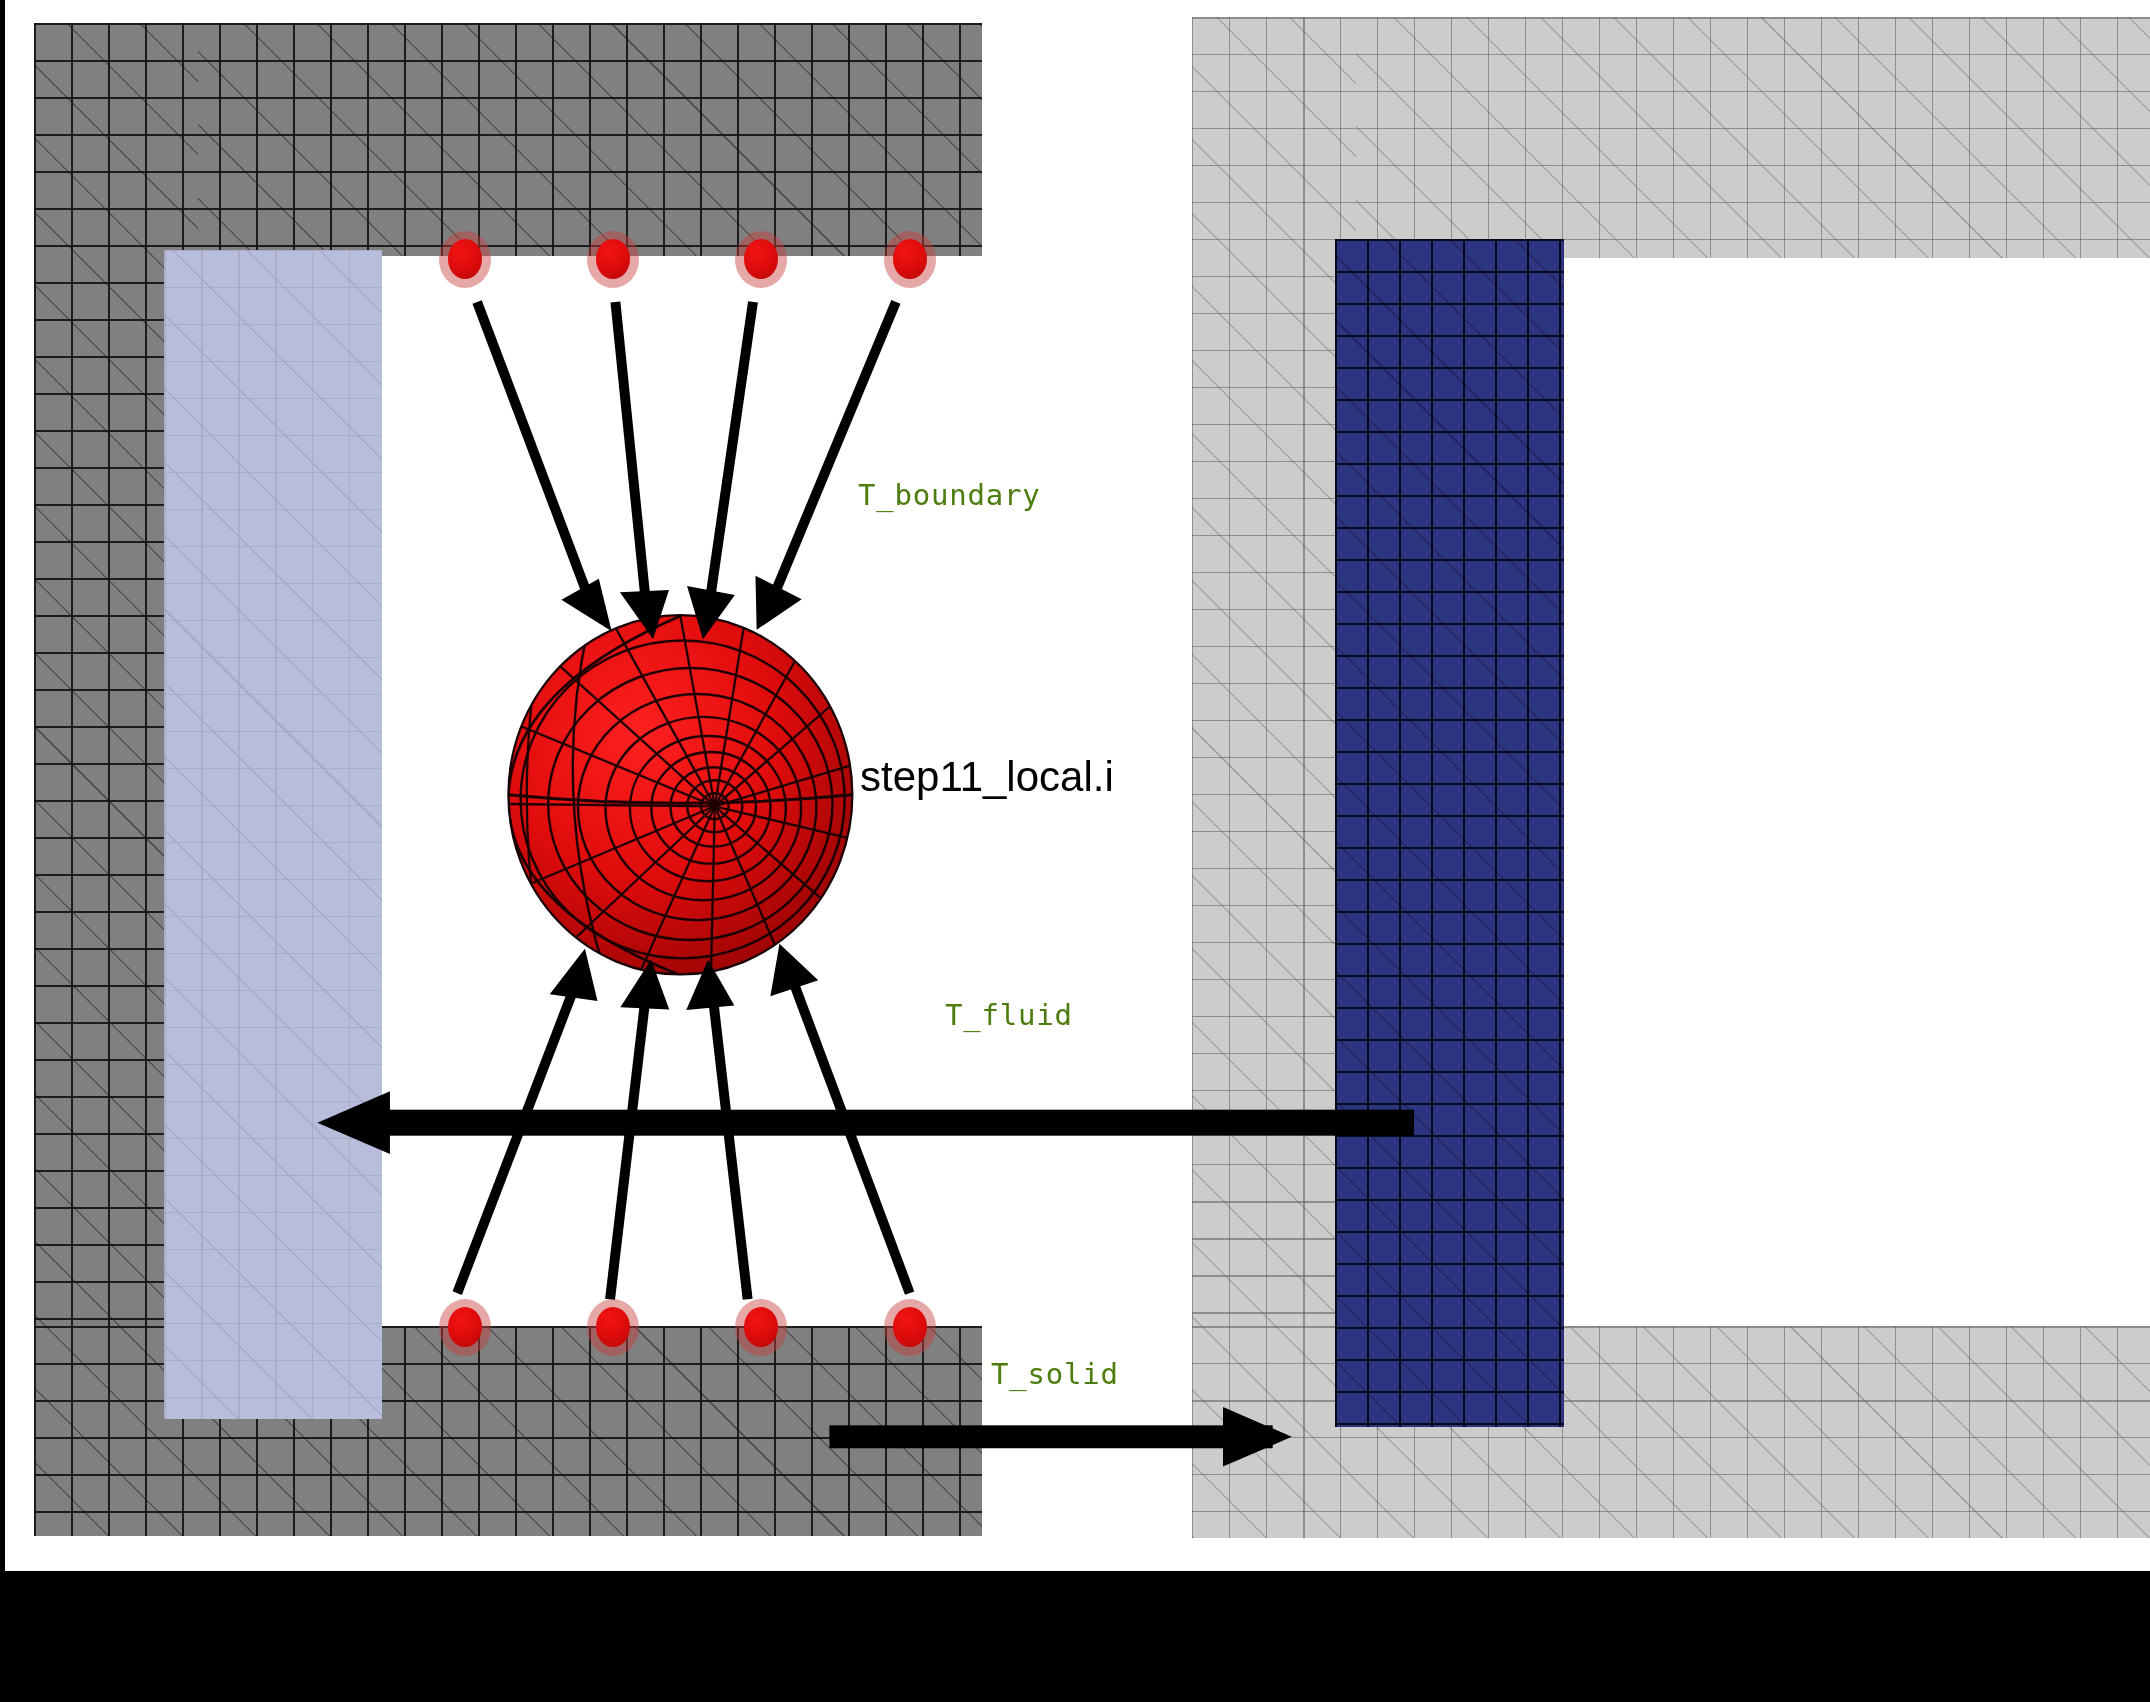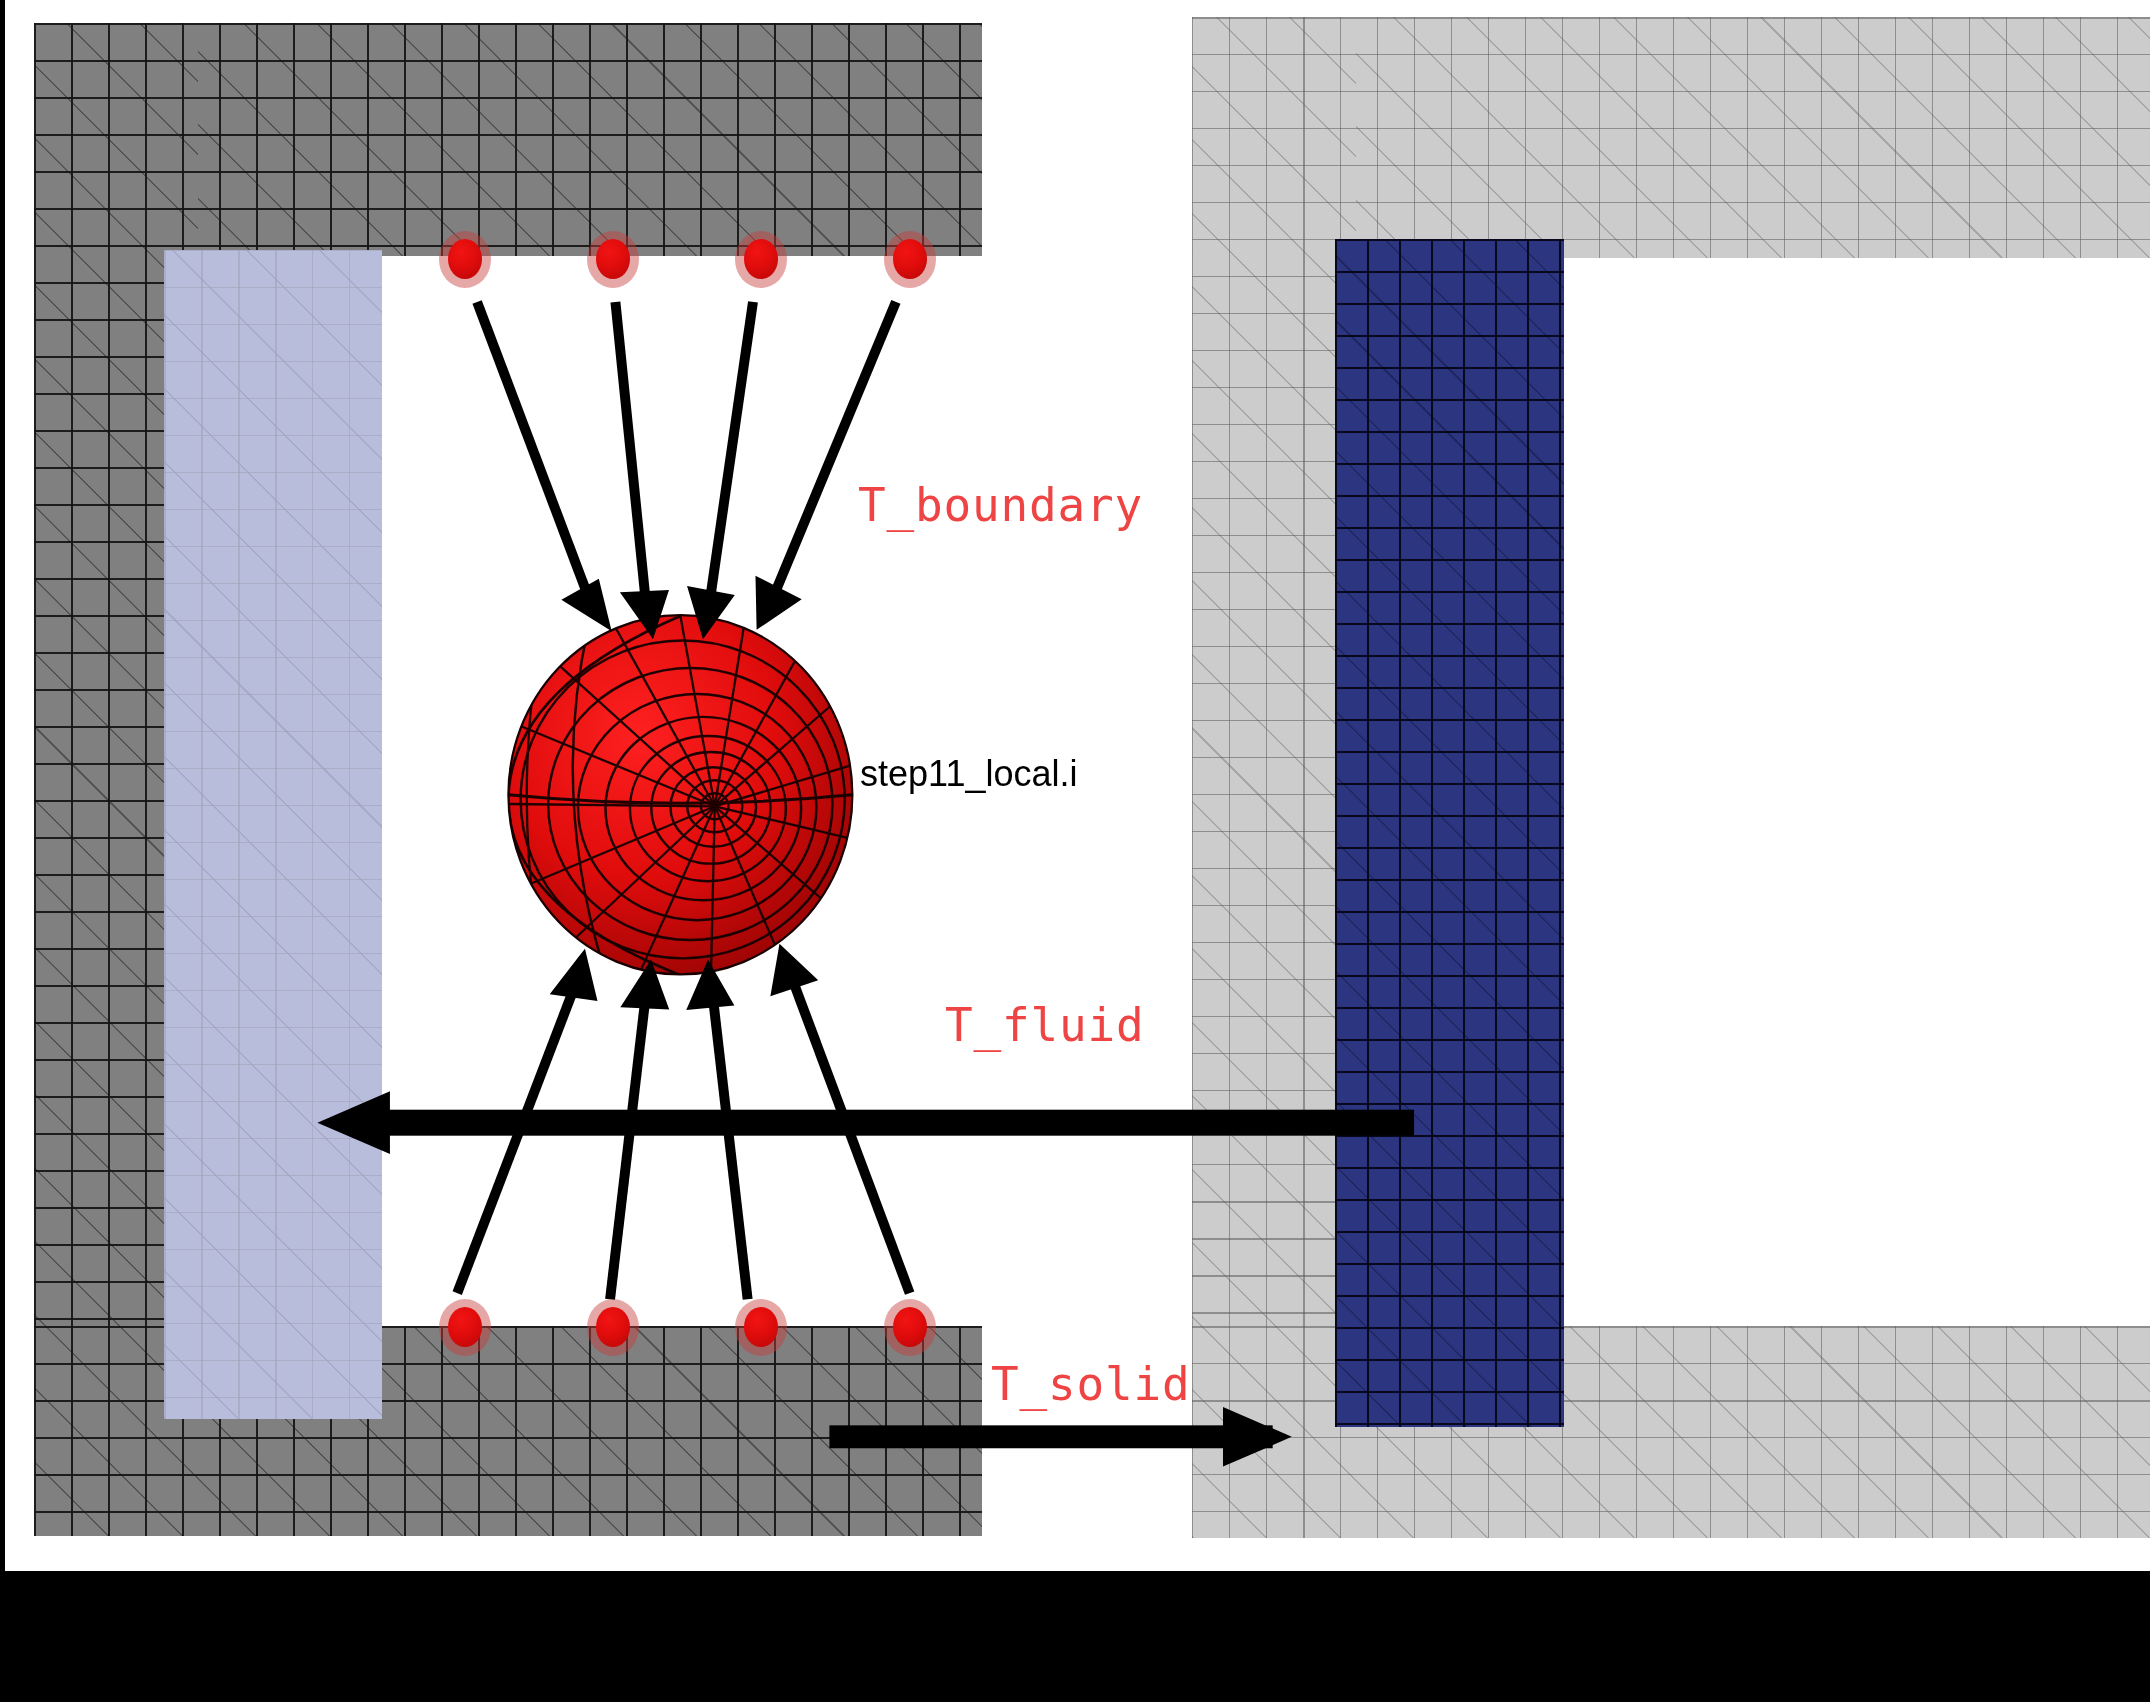--- a/index.html
+++ b/index.html
@@ -78,29 +78,29 @@
     left: 9.2px; top: 8.4px;
     width: 34px; height: 40px;
     border-radius: 50%;
     background: radial-gradient(circle at 38% 32%, #f21414 0%, #e00c0c 45%, #b80606 100%);
   }
 
   
   .lbl-mono {
     position: absolute;
     font-family: "DejaVu Sans Mono", "Liberation Mono", monospace;
-    font-size: 46px;
-    color: #ef4444;
+    font-size: 29px;
+    color: #4d7c0f;
     white-space: nowrap;
     letter-spacing: 0.8px;
   }
   .lbl-sans {
     position: absolute;
     font-family: "Liberation Sans", sans-serif;
-    font-size: 36px;
+    font-size: 42px;
     color: #000000;
     white-space: nowrap;
   }
 
   svg.overlay {
     position: absolute;
     left: 0; top: 0;
     width: 2151px;
     height: 1702px;
     pointer-events: none;

